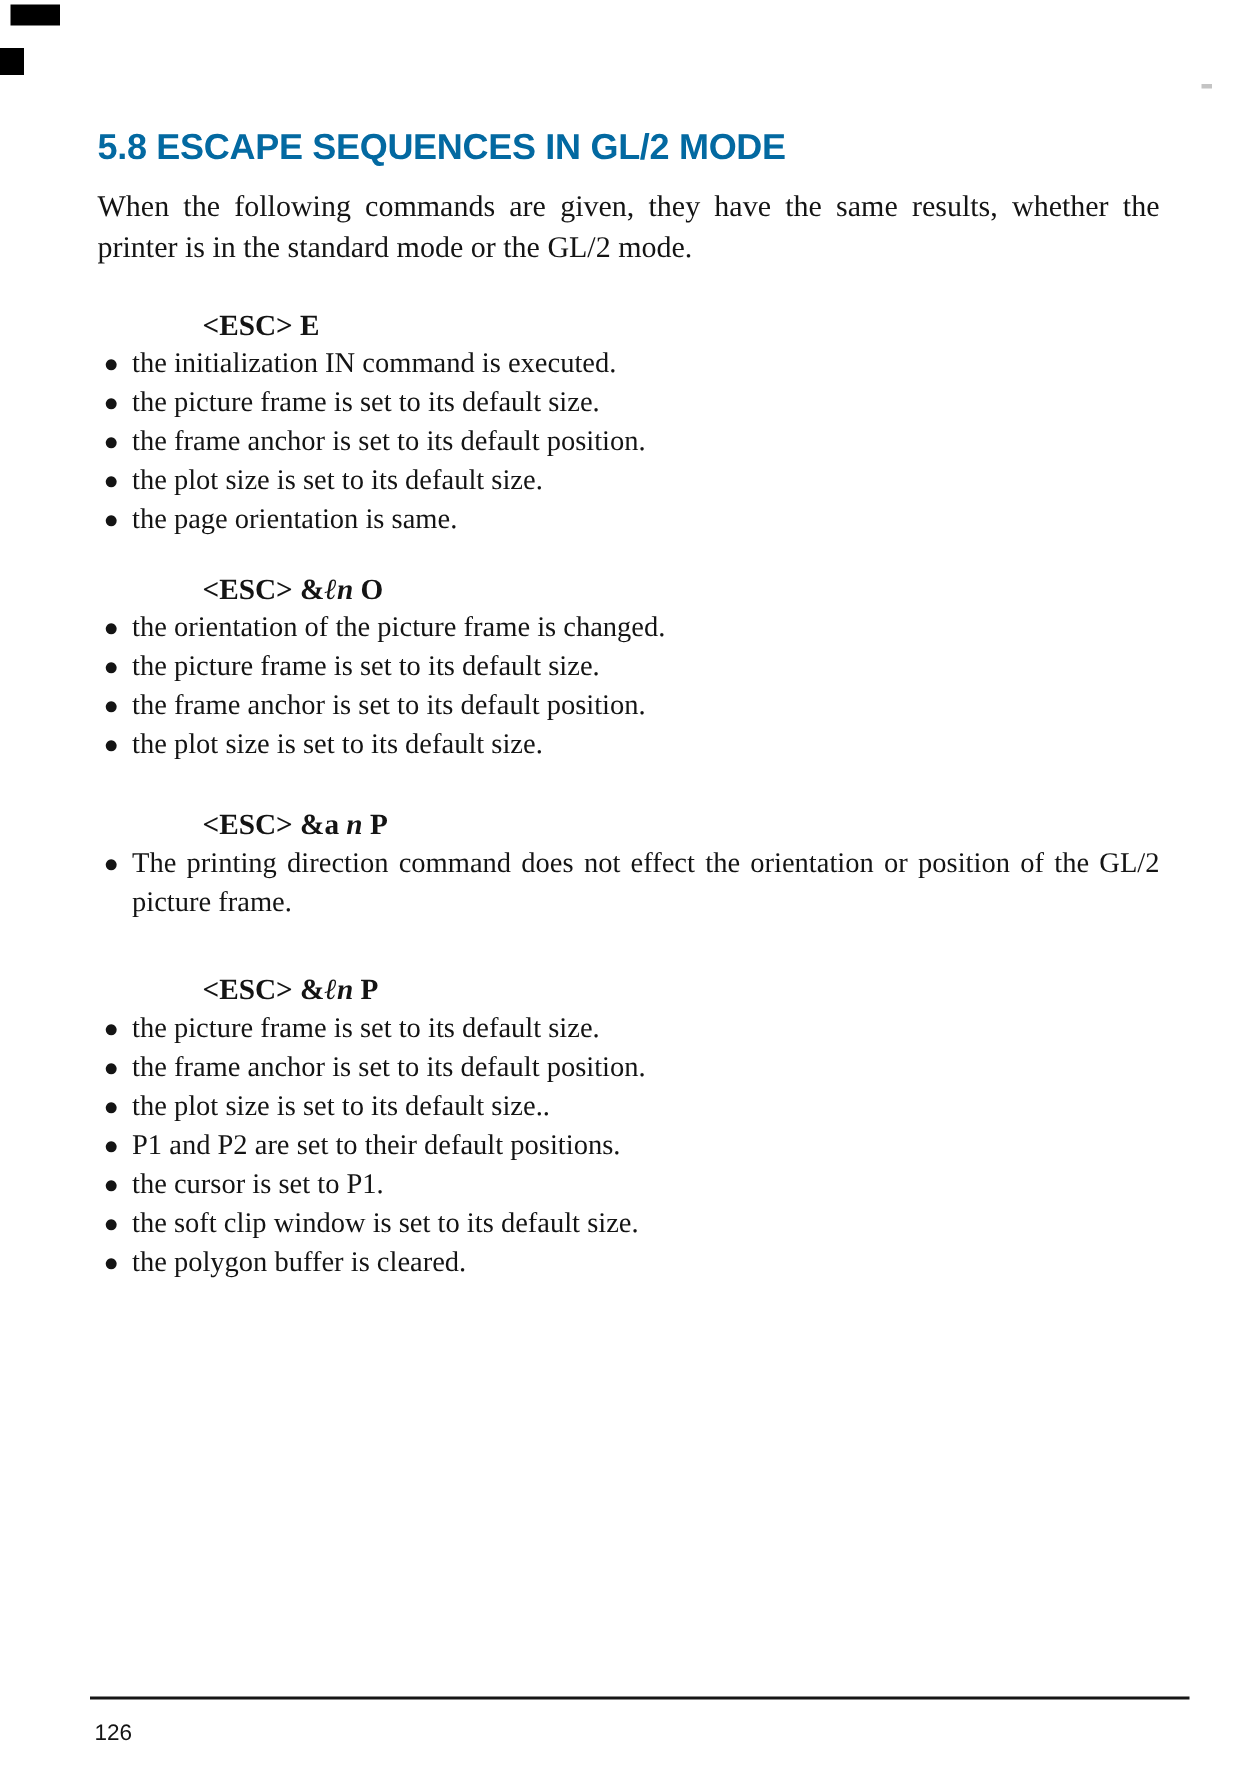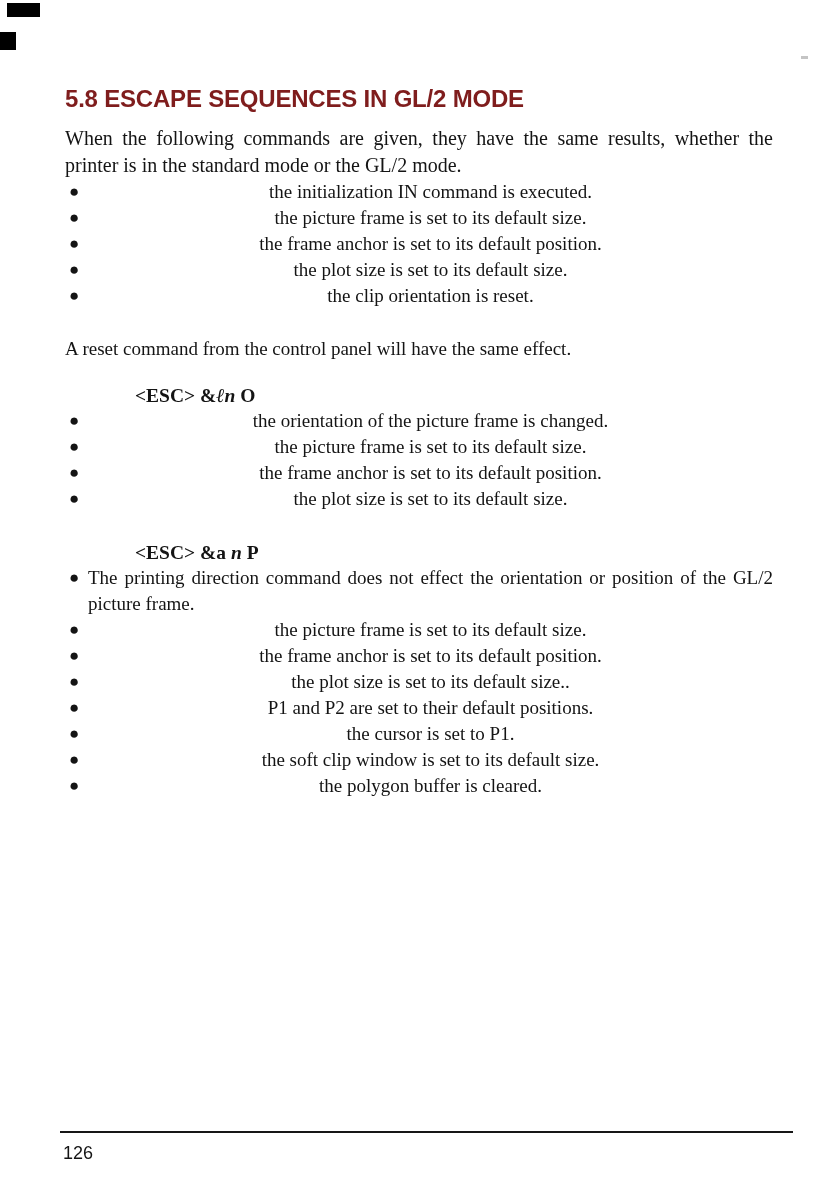--- a/index.html
+++ b/index.html
@@ -21,21 +21,21 @@
   .mark-2 { left: 0px;  top: 32px; width: 16px; height: 18px; }
   .mark-3 { position: absolute; left: 801px; top: 56px; width: 7px; height: 3px; background: #c4c4c4; }
 
   h1 {
     margin: 85px 0 0 0;
     font-family: "Liberation Sans", "DejaVu Sans", sans-serif;
     font-weight: bold;
     font-size: 24px;
     line-height: 28px;
     letter-spacing: -0.2px;
-    color: #7f1d1d;
+    color: #0369a1;
   }
   .intro {
     margin: 12px 0 0 0;
     font-size: 20px;
     line-height: 27px;
     text-align: justify;
   }
   .note {
     margin: 26px 0 0 0;
     font-size: 19px;
@@ -69,78 +69,77 @@
     line-height: 26px;
   }
   ul.bullets li .dot {
     flex: 0 0 19px;
     width: 19px;
     font-size: 17px;
     line-height: 26px;
   }
   ul.bullets li .txt {
     flex: 1 1 auto;
-    text-align: center;
   }
   ul.bullets li .txt.justify { text-align: justify; font-family: Liberation Serif, serif; }
 
   .footer-rule {
     position: absolute;
     left: 60px;
     right: 45px;
     bottom: 57px;
     border-top: 2.5px solid #161616;
   }
   .page-number {
     position: absolute;
     left: 63px;
     bottom: 26px;
     font-family: "Liberation Sans", "DejaVu Sans", sans-serif;
-    font-size: 18px;
+    font-size: 15px;
     color: #141414;
   }
 </style>
 </head>
 <body>
 
 <div class="page">
 
   <div class="scan-mark mark-1"></div>
   <div class="scan-mark mark-2"></div>
   <div class="mark-3"></div>
 
   <h1>5.8 ESCAPE SEQUENCES IN GL/2 MODE</h1>
 
   <p class="intro">When the following commands are given, they have the same results, whether the printer is in the standard mode or the GL/2 mode.</p>
 
+  <p class="cmd cmd-1"><span>&lt;ESC&gt; E</span><span class="var"></span><span></span></p>
 
   <ul class="bullets ul-1">
     <li>
         <span class="dot">●</span>
         <span class="txt">the initialization IN command is executed.</span>
       </li>
     <li>
         <span class="dot">●</span>
         <span class="txt">the picture frame is set to its default size.</span>
       </li>
     <li>
         <span class="dot">●</span>
         <span class="txt">the frame anchor is set to its default position.</span>
       </li>
     <li>
         <span class="dot">●</span>
         <span class="txt">the plot size is set to its default size.</span>
       </li>
     <li>
         <span class="dot">●</span>
-        <span class="txt">the clip orientation is reset.</span>
-      </li>
-  </ul>
-
-  <p class="note">A reset command from the control panel will have the same effect.</p>
+        <span class="txt">the page orientation is same.</span>
+      </li>
+  </ul>
+
 
   <p class="cmd cmd-2"><span>&lt;ESC&gt; &amp;</span><span class="var">ℓn</span><span> O</span></p>
 
   <ul class="bullets ul-2">
     <li>
         <span class="dot">●</span>
         <span class="txt">the orientation of the picture frame is changed.</span>
       </li>
     <li>
         <span class="dot">●</span>
@@ -158,20 +157,21 @@
 
   <p class="cmd cmd-3"><span>&lt;ESC&gt; &amp;a </span><span class="var">n</span><span> P</span></p>
 
   <ul class="bullets ul-3">
     <li>
         <span class="dot">●</span>
         <span class="txt justify">The printing direction command does not effect the orientation or position of the GL/2 picture frame.</span>
       </li>
   </ul>
 
+  <p class="cmd cmd-4"><span>&lt;ESC&gt; &amp;</span><span class="var">ℓn</span><span> P</span></p>
 
   <ul class="bullets ul-4">
     <li>
         <span class="dot">●</span>
         <span class="txt">the picture frame is set to its default size.</span>
       </li>
     <li>
         <span class="dot">●</span>
         <span class="txt">the frame anchor is set to its default position.</span>
       </li>

